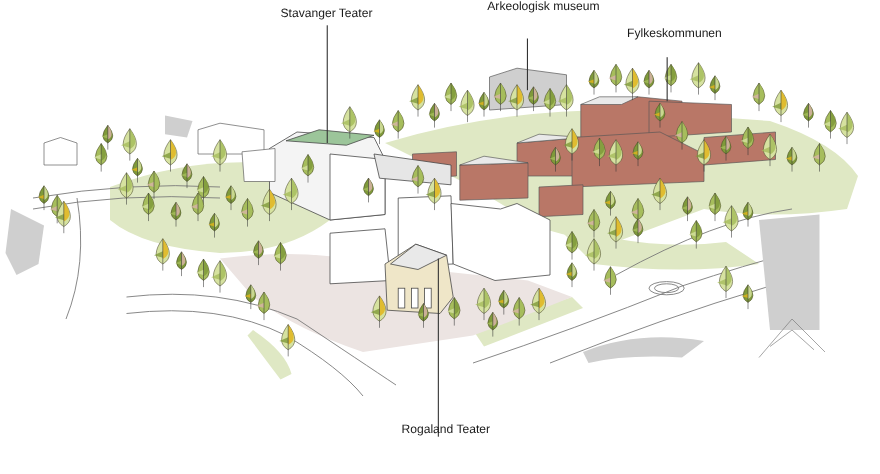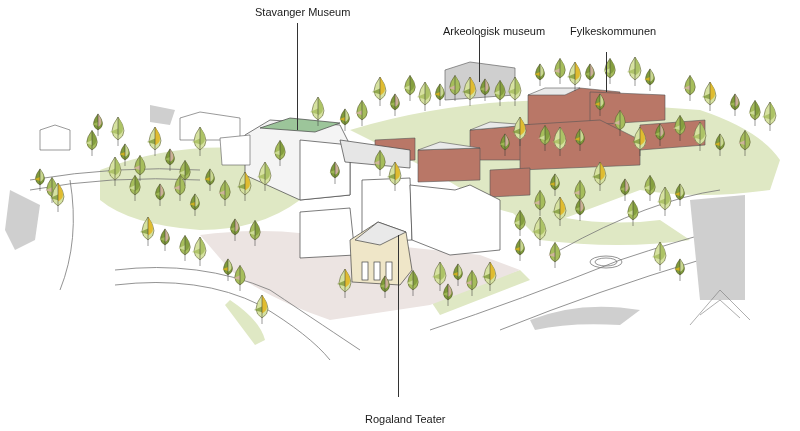--- a/index.html
+++ b/index.html
@@ -678,23 +678,23 @@
         <path d="M680 258.9 Q689 270.17 680 275 Q671 270.17 680 258.9 Z" fill="#7f9a3a" stroke="#4a4a2a" stroke-width="0.5"></path>
         <path d="M680 258.9 Q687 268.56 680 271.78 Z" fill="#d6e2a0" opacity="0.85"></path>
         <path d="M674.4 269.365 L680 266.95 L680 270.975 Z" fill="#e2b51c" opacity="0.8"></path>
         <line x1="680" y1="258.9" x2="680" y2="281" stroke="#333" stroke-width="0.5"></line>
       </g>
     </g>
 </svg>
 
 <div id="labels">
   <div class="leader" style="left:297px; top:23px; height:107px;"></div>
-  <div class="label" style="left:255px; top:6px;">Stavanger Museum</div>
+  <div class="label" style="left:255px; top:6px;">Stavanger Teater</div>
 
   <div class="leader" style="left:479px; top:35px; height:47px;"></div>
-  <div class="label" style="left:443px; top:25px;">Arkeologisk museum</div>
+  <div class="label" style="left:443px; top:0;">Arkeologisk museum</div>
 
   <div class="leader" style="left:606px; top:52px; height:40px;"></div>
   <div class="label" style="left:570px; top:25px;">Fylkeskommunen</div>
 
   <div class="leader" style="left:398px; top:235px; height:162px;"></div>
-  <div class="label" style="left:365px; top:413px;">Rogaland Teater</div>
+  <div class="label" style="left:365px; top:385px;">Rogaland Teater</div>
 </div>
 
 </body></html>

